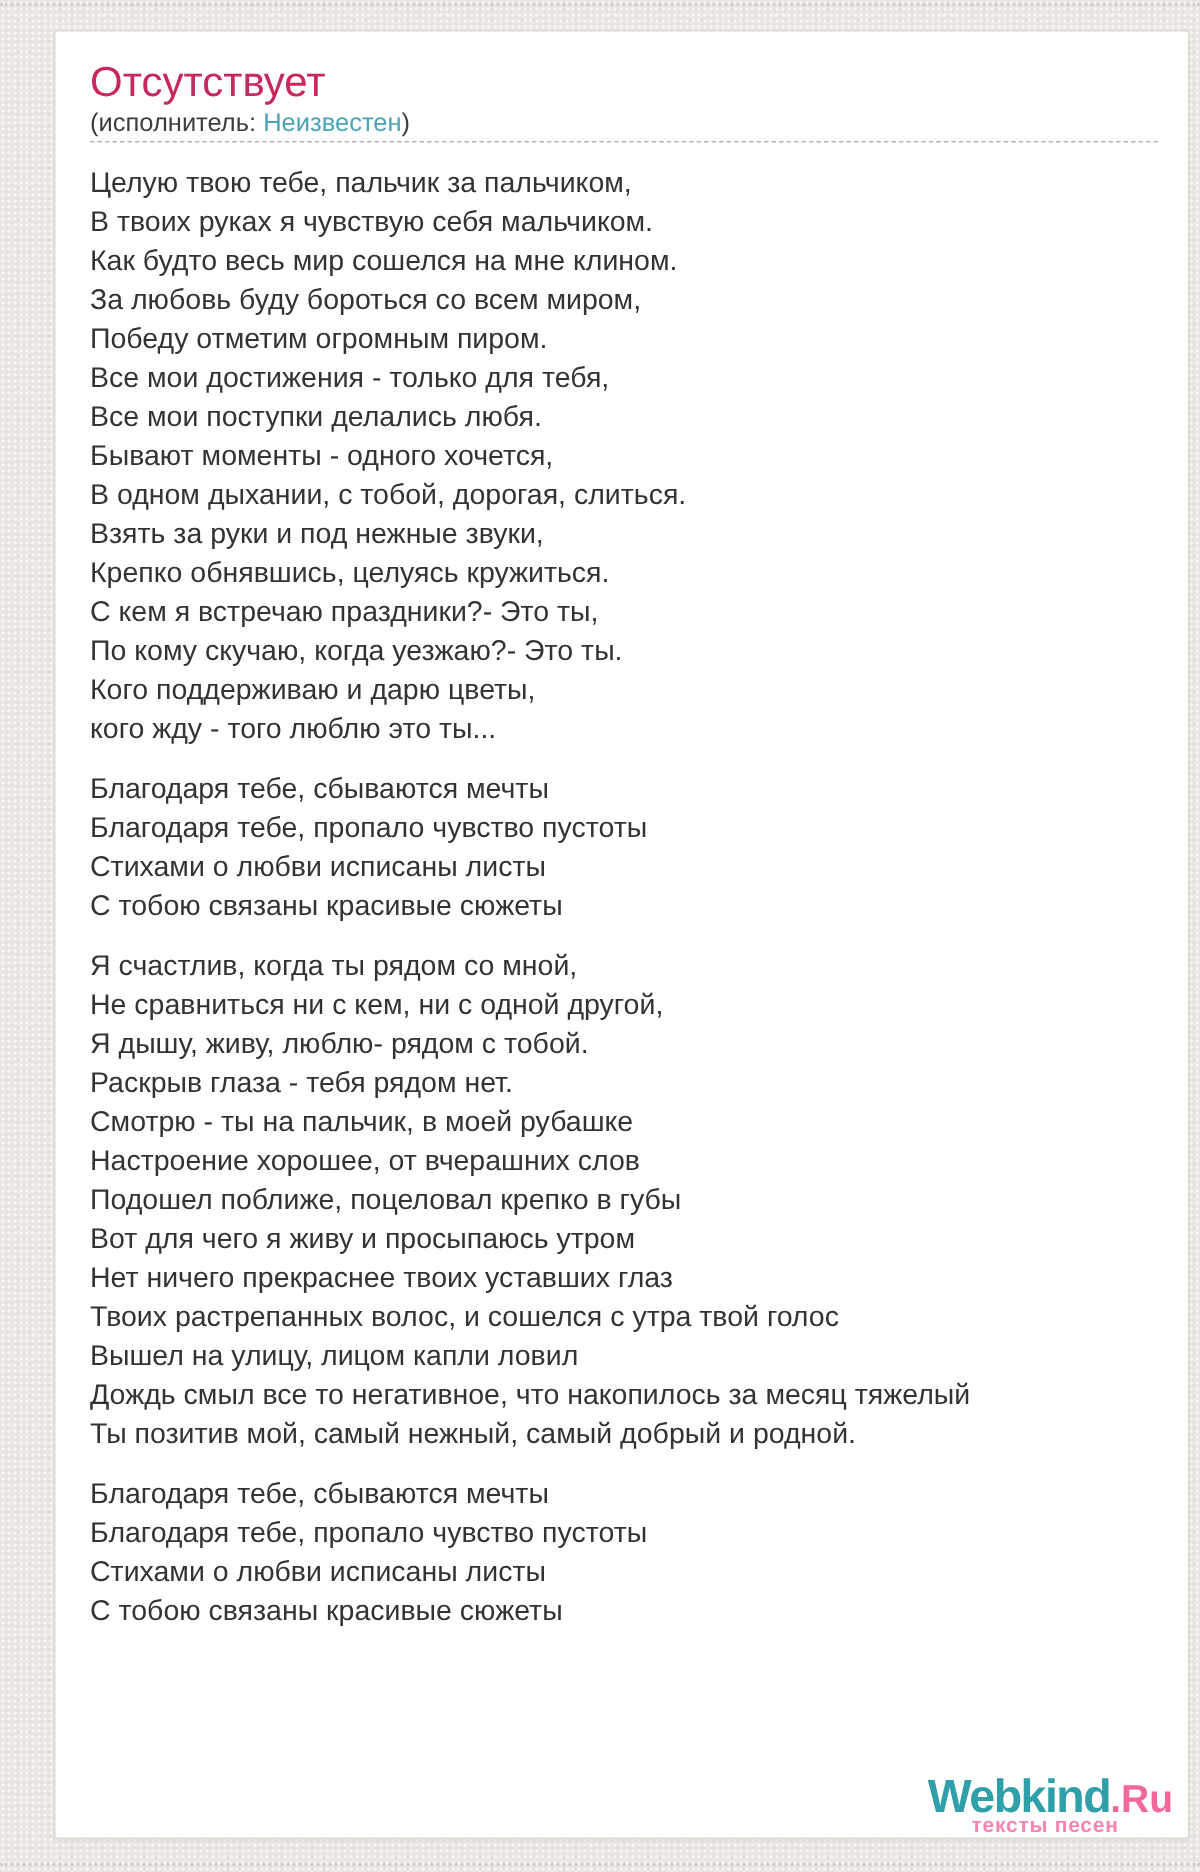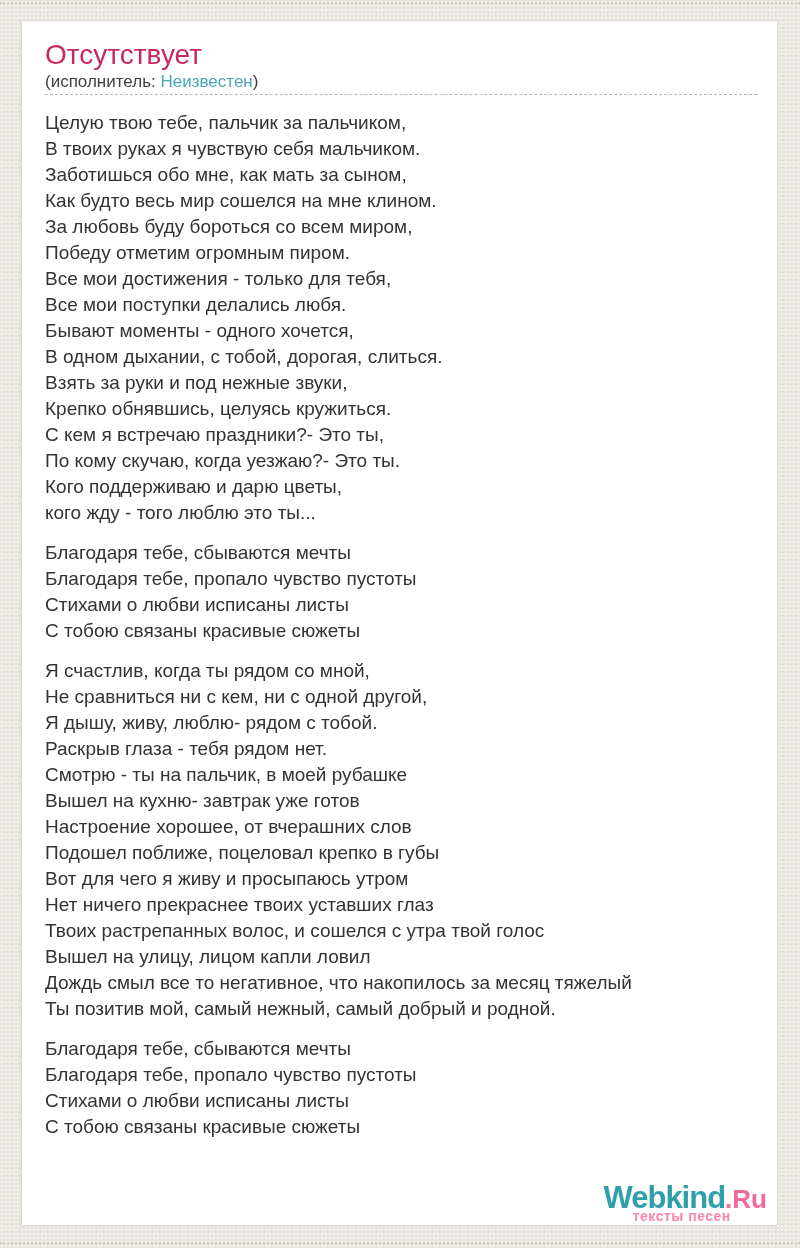--- a/index.html
+++ b/index.html
@@ -23,21 +23,21 @@
     left: 0;
     right: 0;
     height: 0;
     border-top: 2px dotted #d2cec7;
   }
   .edge-line.top { top: 2px; }
   .edge-line.bottom { top: 1242px; }
 
   .card {
     position: absolute;
-    left: 21px;
+    left: 36px;
     top: 20px;
     width: 757px;
     height: 1206px;
     background: #ffffff;
     border: 1px solid #ddd9d3;
     border-radius: 2px;
     box-shadow: 0 1px 2px rgba(0,0,0,0.05);
   }
 
   .content { padding: 18px 20px 0 23px; }
@@ -112,21 +112,20 @@
 
 <div class="card">
   <div class="content">
     <h1 class="song-title">Отсутствует</h1>
     <div class="artist-line"><span>(исполнитель: </span><a class="artist-link">Неизвестен</a><span>)</span></div>
     <div class="sep"></div>
     <div class="lyrics" id="lyrics">
         <div class="stanza">
           <div class="line">Целую твою тебе, пальчик за пальчиком,</div>
           <div class="line">В твоих руках я чувствую себя мальчиком.</div>
-          <div class="line">Заботишься обо мне, как мать за сыном,</div>
           <div class="line">Как будто весь мир сошелся на мне клином.</div>
           <div class="line">За любовь буду бороться со всем миром,</div>
           <div class="line">Победу отметим огромным пиром.</div>
           <div class="line">Все мои достижения - только для тебя,</div>
           <div class="line">Все мои поступки делались любя.</div>
           <div class="line">Бывают моменты - одного хочется,</div>
           <div class="line">В одном дыхании, с тобой, дорогая, слиться.</div>
           <div class="line">Взять за руки и под нежные звуки,</div>
           <div class="line">Крепко обнявшись, целуясь кружиться.</div>
           <div class="line">С кем я встречаю праздники?- Это ты,</div>
@@ -139,21 +138,20 @@
           <div class="line">Благодаря тебе, пропало чувство пустоты</div>
           <div class="line">Стихами о любви исписаны листы</div>
           <div class="line">С тобою связаны красивые сюжеты</div>
         </div>
         <div class="stanza">
           <div class="line">Я счастлив, когда ты рядом со мной,</div>
           <div class="line">Не сравниться ни с кем, ни с одной другой,</div>
           <div class="line">Я дышу, живу, люблю- рядом с тобой.</div>
           <div class="line">Раскрыв глаза - тебя рядом нет.</div>
           <div class="line">Смотрю - ты на пальчик, в моей рубашке</div>
-          <div class="line">Вышел на кухню- завтрак уже готов</div>
           <div class="line">Настроение хорошее, от вчерашних слов</div>
           <div class="line">Подошел поближе, поцеловал крепко в губы</div>
           <div class="line">Вот для чего я живу и просыпаюсь утром</div>
           <div class="line">Нет ничего прекраснее твоих уставших глаз</div>
           <div class="line">Твоих растрепанных волос, и сошелся с утра твой голос</div>
           <div class="line">Вышел на улицу, лицом капли ловил</div>
           <div class="line">Дождь смыл все то негативное, что накопилось за месяц тяжелый</div>
           <div class="line">Ты позитив мой, самый нежный, самый добрый и родной.</div>
         </div>
         <div class="stanza">

